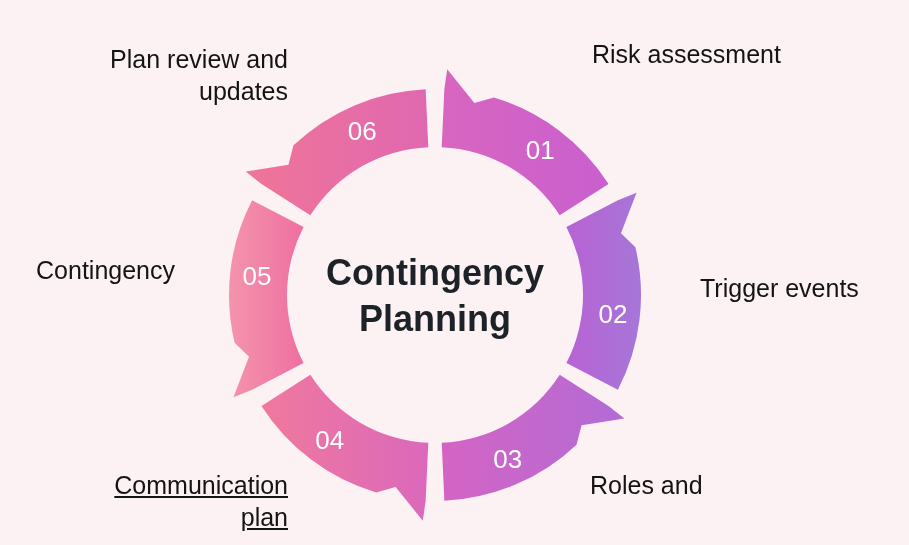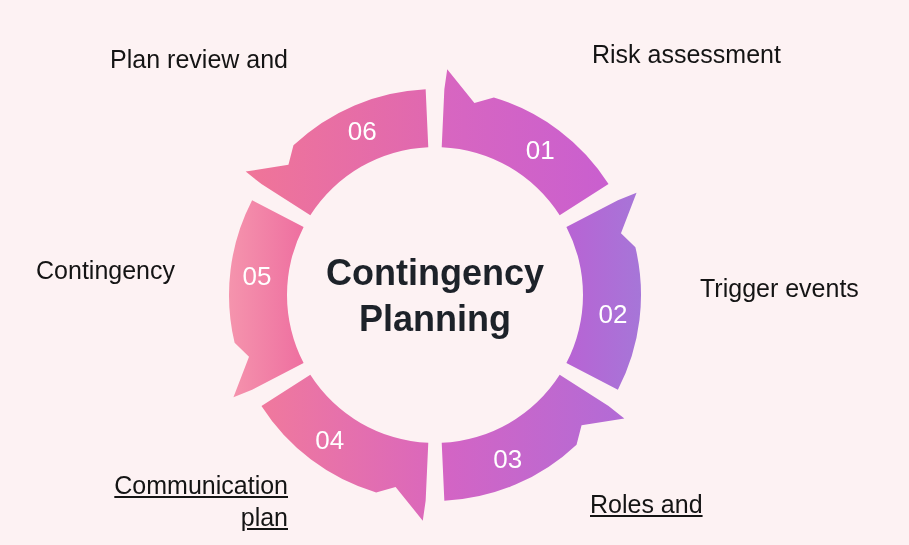--- a/index.html
+++ b/index.html
@@ -88,28 +88,29 @@
 </div>
 
 <div class="label" style="left:592px; top:38px;">
   <div>Risk assessment</div>
 </div>
 
 <div class="label" style="left:700px; top:272px;">
   <div>Trigger events</div>
 </div>
 
-<div class="label" style="left:590px; top:488px;text-decoration:underline;">
+<div class="label" style="left:590px; top:469px;">
   <div>Roles and</div>
 </div>
 
 <div class="label right-align" style="left:40px; width:248px; top:469px;text-decoration:underline;">
   <div>Communication</div>
   <div>plan</div>
 </div>
 
 <div class="label right-align" style="left:0px; width:175px; top:254px;">
   <div>Contingency</div>
 </div>
 
 <div class="label right-align" style="left:40px; width:248px; top:22px;margin-top:21px;">
   <div>Plan review and</div>
+  <div>updates</div>
 </div>
 
 </body></html>

